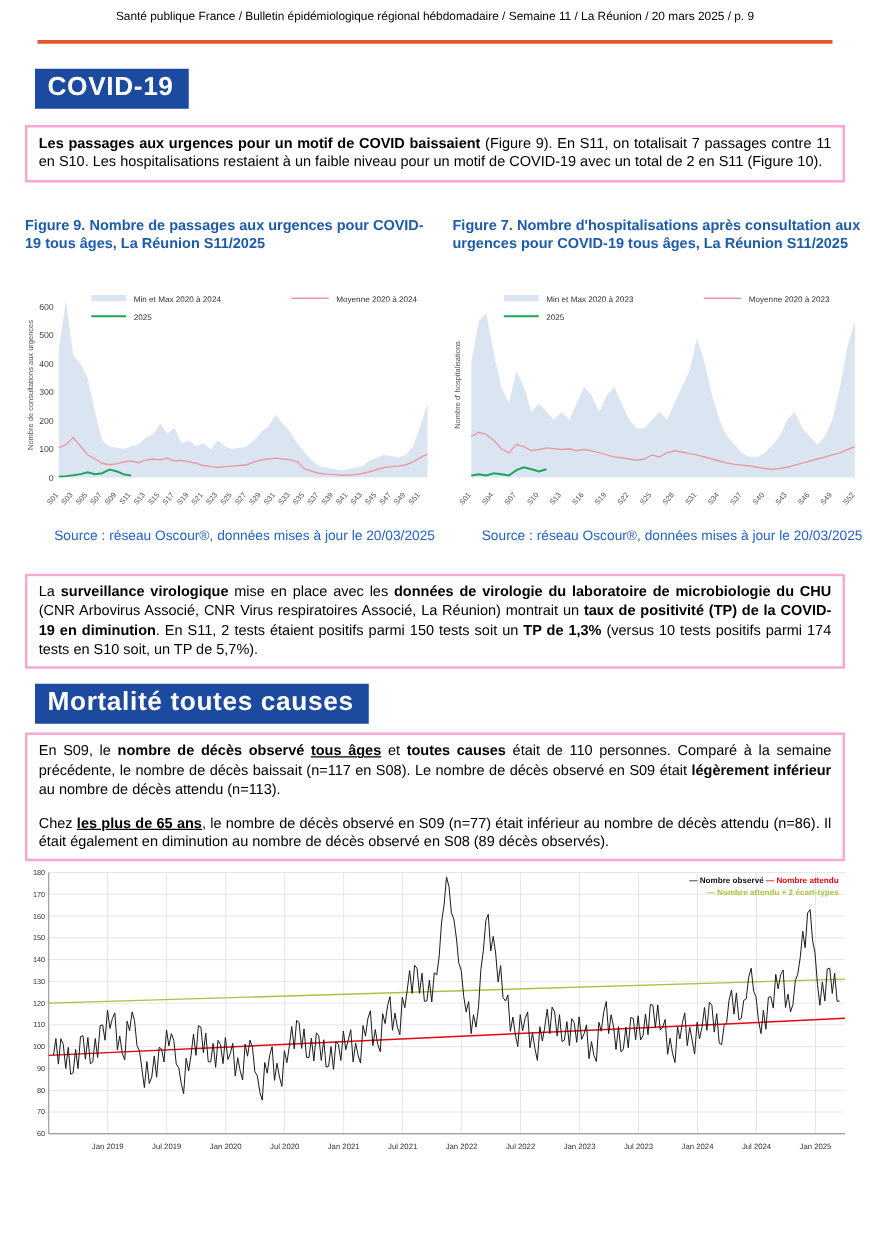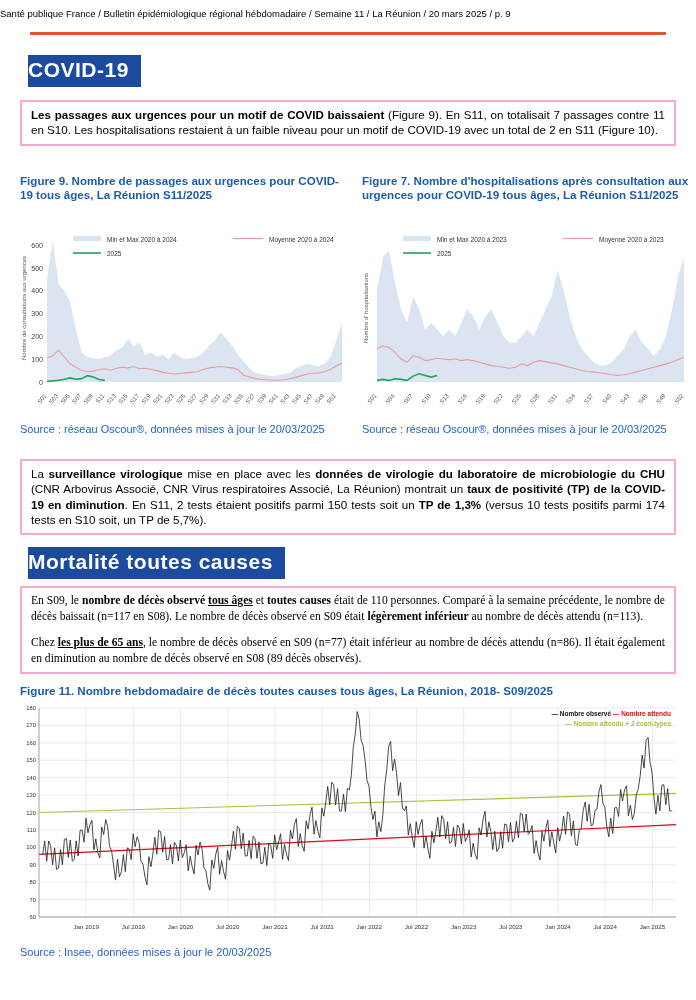--- a/index.html
+++ b/index.html
@@ -1,40 +1,40 @@
 <!DOCTYPE html>
 <html><head>
 <meta charset="utf-8">
 <style>
   html,body{margin:0;padding:0;background:#e8e8e8;}
   .page{
     width:696px;height:1000px;margin:0 auto;background:#ffffff;
     font-family:"Liberation Sans",sans-serif;color:#111;
     position:relative;overflow:hidden;
   }
-  .hdr{padding-top:8px;font-size:9.5px;color:#000;}
+  .hdr{padding-top:8px;text-align:center;font-size:9.5px;color:#000;}
   .rule{border:none;border-top:3px solid #E2572F;margin:13px 30px 0 30px;}
   .sec-title{
     display:inline-block;background:#1C4A9E;color:#fff;font-weight:bold;
-    font-size:21px;padding:3px 12px 5px 0;margin:20px 0 0 28px;letter-spacing:.5px;
+    font-size:21px;padding:3px 12px 5px 10px;margin:20px 0 0 28px;letter-spacing:.5px;
   }
   .tbox{
     border:2px solid #f9a8d4;margin:0 20px;padding:5px 9px 6px 9px;
     font-size:11.6px;line-height:1.33;text-align:justify;color:#000;
   }
   .tbox p{margin:0 0 11px 0;}
   .tbox p:last-child{margin:0;}
   .box1{margin-top:13px;}
   .box2{margin-top:24px;}
-  .box3{margin-top:7px;font-family:Liberation Serif, serif;}
+  .box3{margin-top:7px;}
   .figrow{display:flex;margin:28px 20px 0 20px;gap:14px;}
   .figcol{width:328px;}
   .figtitle{color:#1E5CA8;font-weight:bold;font-size:11.6px;line-height:1.25;height:52px;}
   .figtitle.f11{height:auto;margin:10px 20px 0 20px;}
-  .src{color:#2462C4;font-size:11px;margin-top:5px;}
+  .src{color:#2462C4;font-size:11px;margin-top:5px;text-align:right;}
   .src.insee{margin:4px 0 0 20px;}
   .chart{display:block;}
   .fig11wrap{margin:3px 15px 0 15px;}
 </style>
 </head>
 <body>
 
 <div class="page">
 
   <div class="hdr">Santé publique France / Bulletin épidémiologique régional hébdomadaire / Semaine 11 / La Réunion / 20 mars 2025 / p. 9</div>
@@ -140,21 +140,20 @@
     <p><span>La </span><span style="font-weight: bold;">surveillance virologique</span><span> mise en place avec les </span><span style="font-weight: bold;">données de virologie du laboratoire de microbiologie du CHU</span><span> (CNR Arbovirus Associé, CNR Virus respiratoires Associé, La Réunion) montrait un </span><span style="font-weight: bold;">taux de positivité (TP) de la COVID-19 en diminution</span><span>. En S11, 2 tests étaient positifs parmi 150 tests soit un </span><span style="font-weight: bold;">TP de 1,3%</span><span> (versus 10 tests positifs parmi 174 tests en S10 soit, un TP de 5,7%).</span></p>
   </div>
 
   <div class="sec-title" style="margin-top:12px">Mortalité toutes causes</div>
 
   <div class="tbox box3">
     <p><span>En S09, le </span><span style="font-weight: bold;">nombre de décès observé </span><span style="font-weight: bold; text-decoration: underline;">tous âges</span><span> et </span><span style="font-weight: bold;">toutes causes</span><span> était de 110 personnes. Comparé à la semaine précédente, le nombre de décès baissait (n=117 en S08). Le nombre de décès observé en S09 était </span><span style="font-weight: bold;">légèrement inférieur</span><span> au nombre de décès attendu (n=113).</span></p>
     <p><span>Chez </span><span style="font-weight: bold; text-decoration: underline;">les plus de 65 ans</span><span>, le nombre de décès observé en S09 (n=77) était inférieur au nombre de décès attendu (n=86). Il était également en diminution au nombre de décès observé en S08 (89 décès observés).</span></p>
   </div>
 
-  <div class="figtitle f11">Figure 11. Nombre hebdomadaire de décès toutes causes tous âges, La Réunion, 2018- S09/2025</div>
   <div class="fig11wrap">
     <svg id="fig11-svg" class="chart" width="666" height="240" viewBox="0 0 666 240">
         <g>
           <line x1="24" y1="215" x2="661" y2="215" stroke="#ddd" stroke-width="0.6"></line>
           <text x="21" y="217" font-size="5.8" fill="#333" font-family="&quot;Liberation Sans&quot;,sans-serif" text-anchor="end">60</text>
           <line x1="24" y1="197.58333333333334" x2="661" y2="197.58333333333334" stroke="#ddd" stroke-width="0.6"></line>
           <text x="21" y="199.58333333333334" font-size="5.8" fill="#333" font-family="&quot;Liberation Sans&quot;,sans-serif" text-anchor="end">70</text>
           <line x1="24" y1="180.16666666666669" x2="661" y2="180.16666666666669" stroke="#ddd" stroke-width="0.6"></line>
           <text x="21" y="182.16666666666669" font-size="5.8" fill="#333" font-family="&quot;Liberation Sans&quot;,sans-serif" text-anchor="end">80</text>
           <line x1="24" y1="162.75" x2="661" y2="162.75" stroke="#ddd" stroke-width="0.6"></line>
@@ -206,15 +205,14 @@
           <line x1="24" y1="6" x2="24" y2="215" stroke="#888" stroke-width="0.8"></line>
           <line x1="24" y1="215" x2="661" y2="215" stroke="#888" stroke-width="0.8"></line>
           <polyline points="24,152.3 661,122.69166666666666" fill="none" stroke="#E40613" stroke-width="1.2"></polyline>
           <polyline points="24,110.5 661,91.34166666666667" fill="none" stroke="#A9C23F" stroke-width="1.1"></polyline>
           <polyline points="27.8,152.3 29.7,138.8 31.7,159.3 33.7,139.0 35.6,143.6 37.6,162.8 39.6,145.9 41.5,167.4 43.5,166.2 45.5,147.5 47.4,162.8 49.4,137.2 51.4,136.6 53.3,155.4 55.3,138.0 57.3,159.1 59.2,157.5 61.2,138.8 63.1,154.0 65.1,128.5 67.1,127.9 69.0,140.2 71.0,116.2 73.0,130.8 74.9,122.7 76.9,118.3 78.9,147.9 80.8,136.8 82.8,150.6 84.8,155.9 86.7,125.0 88.7,132.5 90.7,117.5 92.6,124.4 94.6,144.5 96.6,148.8 98.5,162.8 100.5,178.1 102.5,157.2 104.4,174.8 106.4,169.7 108.4,152.7 110.3,169.7 112.3,145.9 114.2,147.1 116.2,157.6 118.2,131.9 120.1,144.7 122.1,134.9 124.1,140.5 126.0,159.3 128.0,162.3 130.0,174.9 131.9,182.9 133.9,154.6 135.9,164.8 137.8,152.3 139.8,135.3 141.8,152.3 143.7,128.5 145.7,129.7 147.7,150.2 149.6,134.5 151.6,157.4 153.6,157.5 155.5,142.7 157.5,161.9 159.4,140.3 161.4,143.6 163.4,158.9 165.3,138.0 167.3,155.6 169.3,150.6 171.2,142.7 173.2,168.8 175.2,154.2 177.1,164.5 179.1,172.0 181.1,143.2 183.0,153.0 185.0,140.1 187.0,146.2 188.9,165.4 190.9,168.8 192.9,181.9 194.8,188.1 196.8,158.0 198.8,166.5 200.7,152.3 202.7,145.3 204.6,172.3 206.6,158.6 208.6,169.7 210.5,177.2 212.5,148.5 214.5,158.2 216.4,145.3 218.4,129.2 220.4,147.1 222.3,124.2 224.3,126.2 226.3,146.7 228.2,131.1 230.2,153.9 232.2,154.0 234.1,138.4 236.1,156.7 238.1,134.2 240.0,136.6 242.0,156.3 244.0,139.8 245.9,161.7 247.9,161.0 249.8,145.3 251.8,163.6 253.8,141.2 255.7,143.6 257.7,156.3 259.7,132.8 261.6,147.8 263.6,140.1 265.6,131.8 267.5,157.5 269.5,142.5 271.5,152.3 273.4,158.5 275.4,128.4 277.4,136.9 279.3,122.7 281.3,116.6 283.3,144.5 285.2,131.6 287.2,143.6 289.2,149.3 291.1,118.9 293.1,126.9 295.1,112.2 297.0,105.3 299.0,132.3 300.9,118.5 302.9,129.7 304.9,135.8 306.8,105.8 308.8,114.2 310.8,100.0 312.7,84.4 314.7,102.7 316.7,80.2 318.6,82.6 320.6,102.7 322.6,86.6 324.5,109.0 326.5,108.8 328.5,92.2 330.4,109.6 332.4,86.3 334.4,87.9 336.3,73.5 338.3,45.2 340.3,31.7 342.2,9.5 344.2,17.3 346.1,38.2 348.1,43.4 350.1,58.3 352.0,78.3 354.0,84.4 356.0,105.3 357.9,117.5 359.9,109.2 361.9,134.9 363.8,119.8 365.8,129.7 367.8,113.5 369.7,83.5 371.7,68.3 373.7,44.3 375.6,39.5 377.6,68.7 379.6,57.1 381.5,70.4 383.5,93.6 385.5,80.5 387.4,106.0 389.4,108.8 391.3,104.0 393.3,133.1 395.3,121.6 397.2,134.9 399.2,145.4 401.2,119.7 403.1,132.5 405.1,122.7 407.1,117.5 409.0,146.2 411.0,134.2 413.0,147.1 414.9,156.3 416.9,129.3 418.9,140.8 420.8,129.7 422.8,115.3 424.8,134.9 426.7,113.7 428.7,117.5 430.7,136.7 432.6,119.7 434.6,141.2 436.5,140.1 438.5,125.3 440.5,144.5 442.4,122.9 444.4,126.2 446.4,141.9 448.3,121.5 450.3,139.5 452.3,134.9 454.2,127.9 456.2,154.9 458.2,141.2 460.1,152.3 462.1,157.2 464.1,125.8 466.0,133.0 468.0,117.5 470.0,109.2 471.9,134.9 473.9,119.8 475.9,129.7 477.8,147.6 479.8,129.3 481.8,149.5 483.7,147.1 485.7,129.7 487.6,146.2 489.6,122.0 491.6,122.7 493.5,139.8 495.5,120.6 497.5,139.9 499.4,136.6 501.4,119.2 503.4,135.8 505.3,111.5 507.3,112.2 509.3,130.2 511.2,111.9 513.2,132.1 515.2,129.7 517.1,123.6 519.1,151.4 521.1,138.5 523.0,150.6 525.0,158.0 527.0,129.3 528.9,139.1 530.9,126.2 532.8,118.3 534.8,144.5 536.8,129.8 538.7,140.1 540.7,151.1 542.7,125.8 544.6,139.1 546.6,129.7 548.6,114.0 550.5,132.3 552.5,109.8 554.5,112.2 556.4,133.7 558.4,118.9 560.4,142.5 562.3,143.6 564.3,128.4 566.3,126.2 568.2,108.3 570.2,100.0 572.2,119.3 574.1,102.3 576.1,123.8 578.0,122.7 580.0,108.3 582.0,107.0 583.9,90.0 585.9,82.6 587.9,100.9 589.8,105.3 591.8,124.4 593.8,134.9 595.7,116.2 597.7,131.4 599.7,105.9 601.6,105.3 603.6,114.5 605.6,87.5 607.5,99.0 609.5,87.9 611.5,83.9 613.4,114.0 615.4,103.3 617.4,117.5 619.3,111.8 621.3,92.2 623.2,87.4 625.2,73.9 627.2,53.0 629.1,66.1 631.1,38.4 633.1,35.6 635.0,60.0 637.0,70.4 639.0,95.7 640.9,112.2 642.9,93.5 644.9,108.8 646.8,83.2 648.8,82.6 650.8,102.7 652.7,86.6 654.7,109.0 656.7,108.8" fill="none" stroke="#1a1a1a" stroke-width="0.8"></polyline>
           <text x="656" y="14" font-size="6.5" font-weight="bold" text-anchor="end" font-family="&quot;Liberation Sans&quot;,sans-serif"><tspan fill="#111">— Nombre observé  </tspan><tspan fill="#E40613">— Nombre attendu</tspan></text>
           <text x="656" y="24" font-size="6.5" fill="#A9C23F" font-family="&quot;Liberation Sans&quot;,sans-serif" text-anchor="end" font-weight="bold">— Nombre attendu + 2 écart-types</text>
         </g>
       </svg>
   </div>
-  <div class="src insee">Source : Insee, données mises à jour le 20/03/2025</div>
 
 </div>
 
 </body></html>

